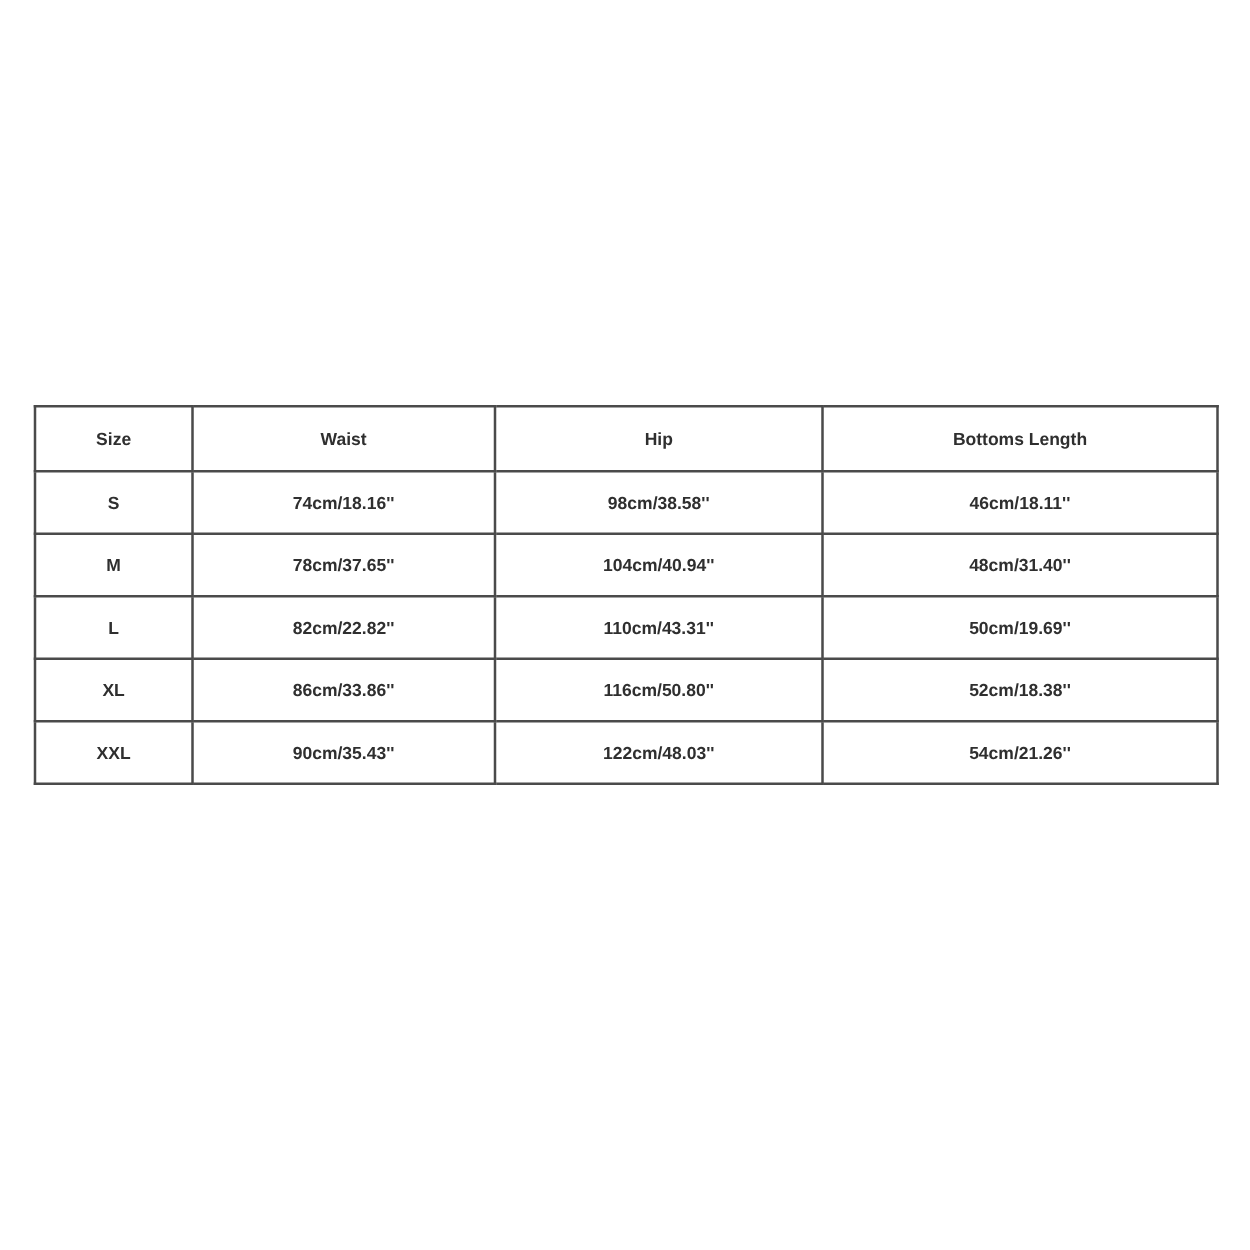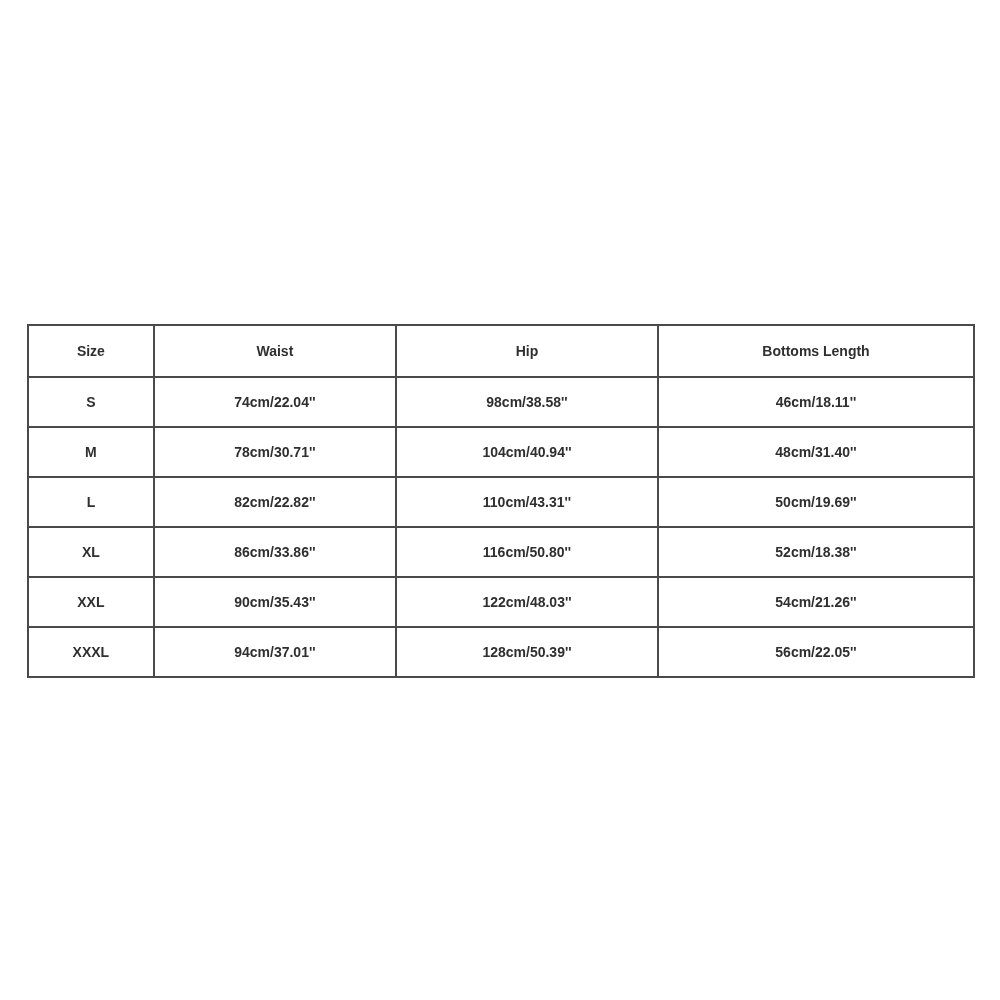--- a/index.html
+++ b/index.html
@@ -61,27 +61,27 @@
       <tr id="header-row">
           <th>Size</th>
           <th>Waist</th>
           <th>Hip</th>
           <th>Bottoms Length</th>
         </tr>
     </thead>
     <tbody id="body-rows">
         <tr>
           <td>S</td>
-          <td>74cm/22.04''</td>
+          <td>74cm/18.16''</td>
           <td>98cm/38.58''</td>
           <td>46cm/18.11''</td>
         </tr>
         <tr>
           <td>M</td>
-          <td>78cm/30.71''</td>
+          <td>78cm/37.65''</td>
           <td>104cm/40.94''</td>
           <td>48cm/31.40''</td>
         </tr>
         <tr>
           <td>L</td>
           <td>82cm/22.82''</td>
           <td>110cm/43.31''</td>
           <td>50cm/19.69''</td>
         </tr>
         <tr>
@@ -89,21 +89,15 @@
           <td>86cm/33.86''</td>
           <td>116cm/50.80''</td>
           <td>52cm/18.38''</td>
         </tr>
         <tr>
           <td>XXL</td>
           <td>90cm/35.43''</td>
           <td>122cm/48.03''</td>
           <td>54cm/21.26''</td>
         </tr>
-        <tr>
-          <td>XXXL</td>
-          <td>94cm/37.01''</td>
-          <td>128cm/50.39''</td>
-          <td>56cm/22.05''</td>
-        </tr>
       </tbody>
   </table>
 </div>
 
 </body></html>

